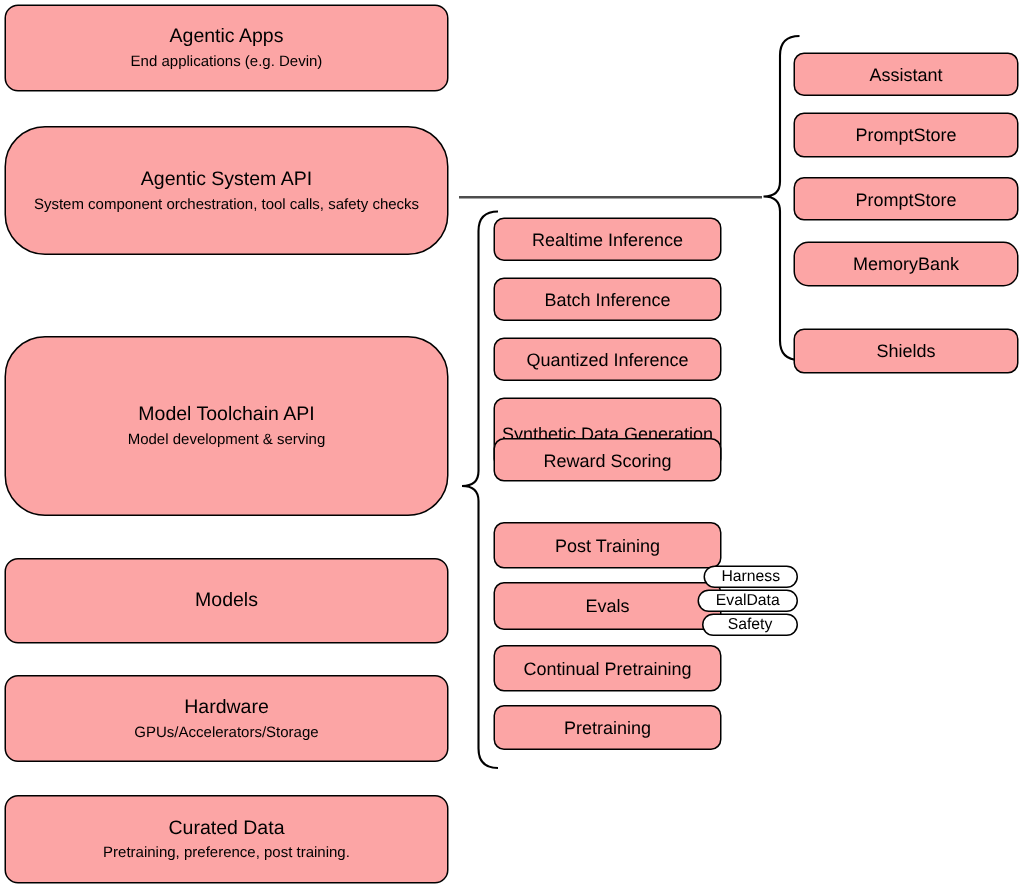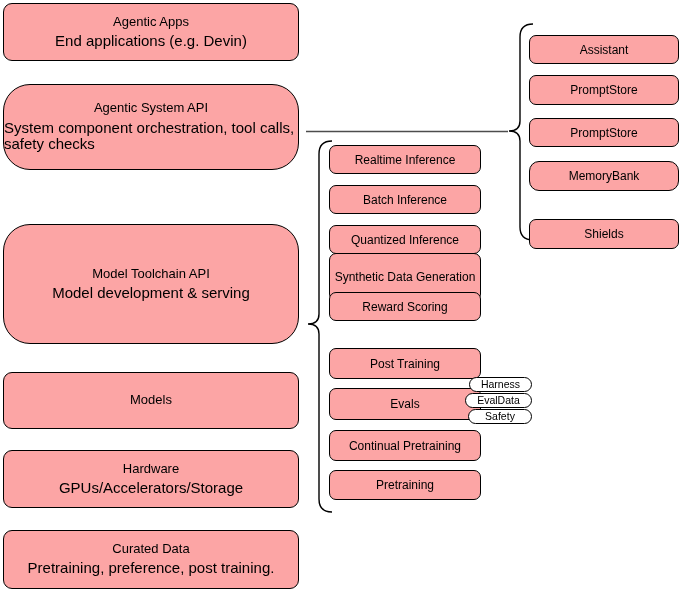--- a/index.html
+++ b/index.html
@@ -33,21 +33,21 @@
     justify-content: center;
     z-index: 2;
   }
   .lbox {
     left: 3px;
     width: 296px;
     flex-direction: column;
     gap: 4px;
   }
   .lbox .title { font-size: 13px; line-height: 1.1; }
-  .lbox .subtitle { font-size: 15px; line-height: 1.1; }
+  .lbox .subtitle { font-size: 10px; line-height: 1.1; }
   .mbox {
     left: 329px;
     width: 152px;
     border-radius: 7px;
     font-size: 12px;
   }
   .rbox {
     left: 529px;
     width: 150px;
     border-radius: 7px;
@@ -108,21 +108,21 @@
   </div>
 
   <div class="node lbox r9" style="top:530px;height:59px;">
     <div class="title">Curated Data</div>
     <div class="subtitle">Pretraining, preference, post training.</div>
   </div>
 
   <div class="node mbox" style="top:145px;height:29px;">Realtime Inference</div>
   <div class="node mbox" style="top:185px;height:29px;">Batch Inference</div>
   <div class="node mbox" style="top:225px;height:29px;">Quantized Inference</div>
-  <div class="node mbox" style="top:253px;height:48px;">Synthetic Data Generation</div>
+  <div class="node mbox" style="top:265px;height:48px;">Synthetic Data Generation</div>
   <div class="node mbox" style="top:292px;height:29px;">Reward Scoring</div>
   <div class="node mbox" style="top:348px;height:31px;">Post Training</div>
   <div class="node mbox" style="top:388px;height:32px;">Evals</div>
   <div class="node mbox" style="top:430px;height:31px;">Continual Pretraining</div>
   <div class="node mbox" style="top:470px;height:30px;">Pretraining</div>
 
   <div class="pill" style="left:469px;top:377px;width:63px;height:15px;">Harness</div>
   <div class="pill" style="left:465px;top:393px;width:67px;height:15px;">EvalData</div>
   <div class="pill" style="left:468px;top:409px;width:64px;height:15px;">Safety</div>
 

